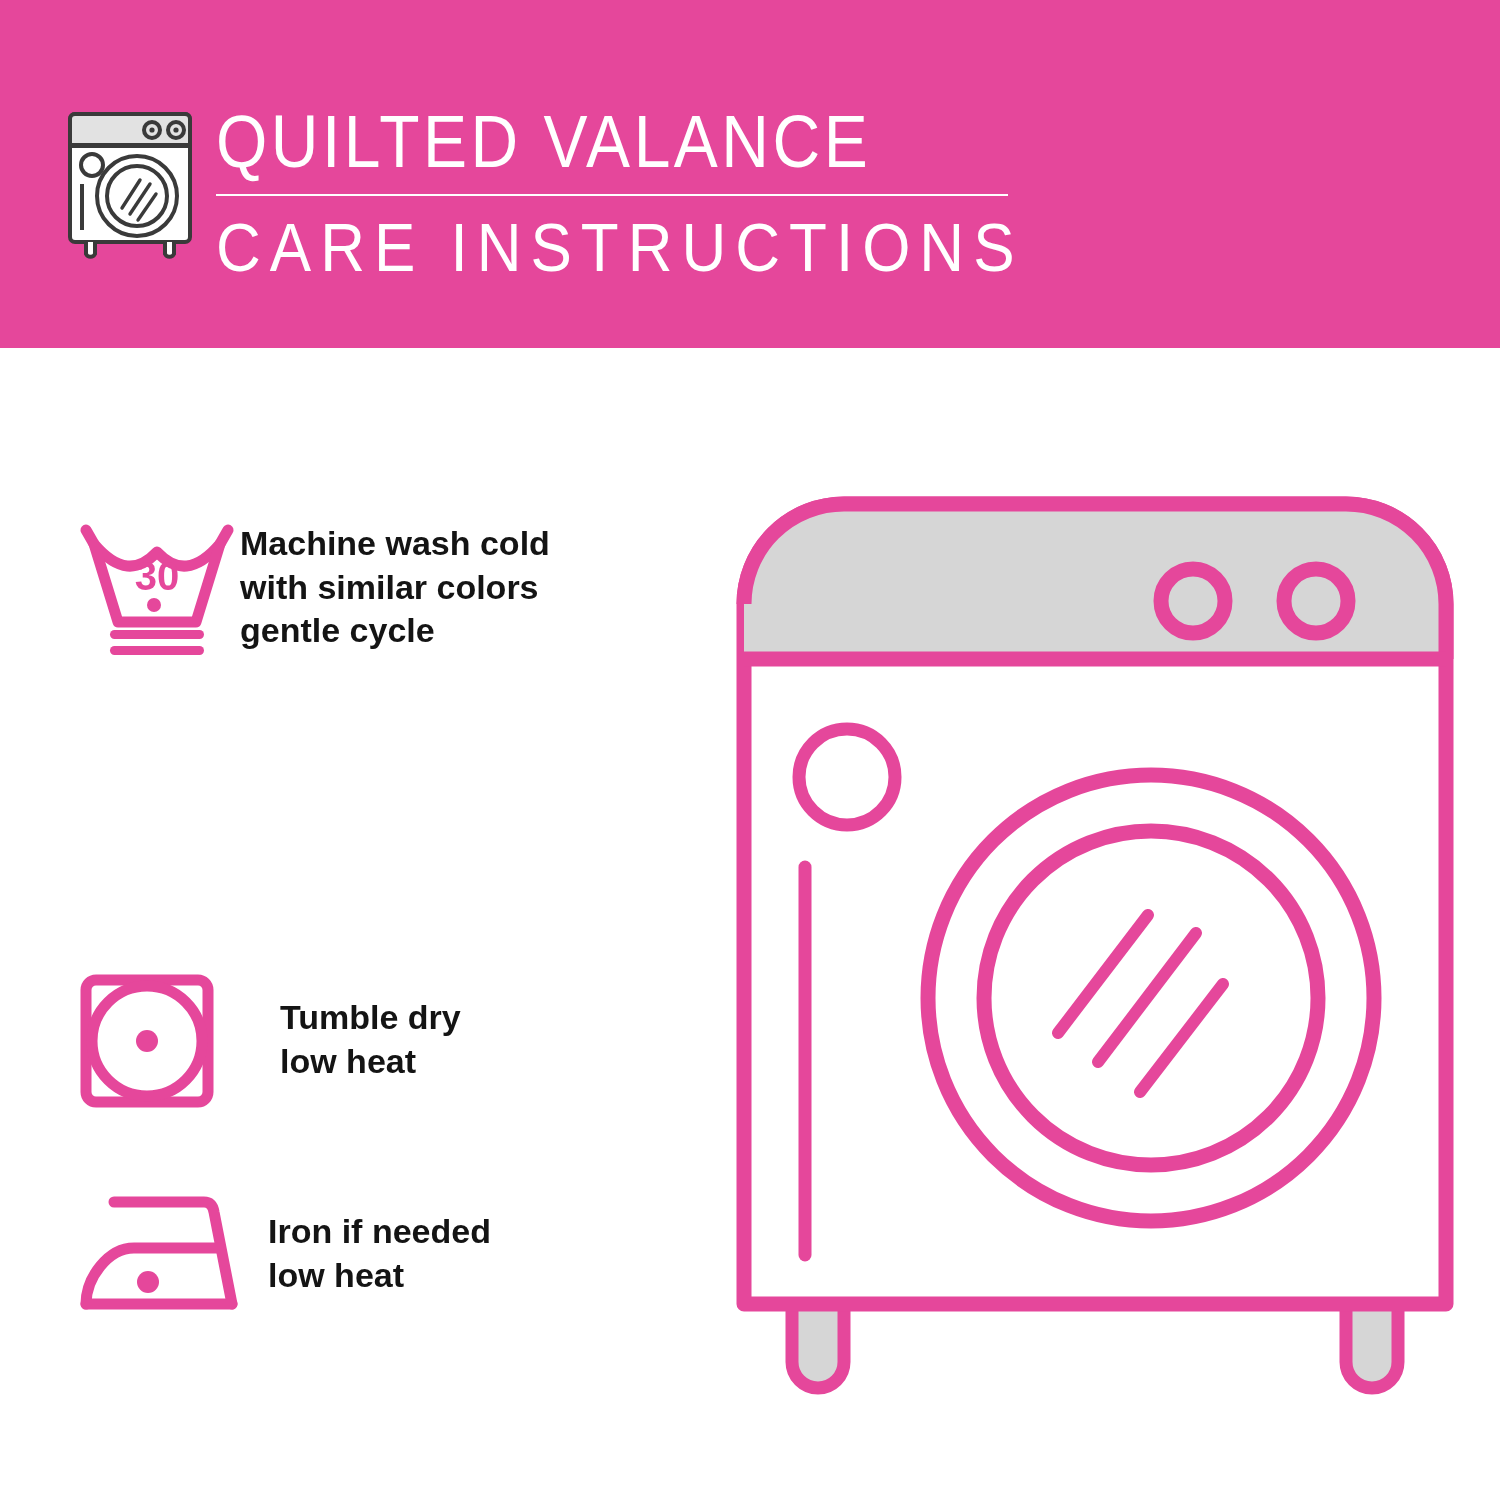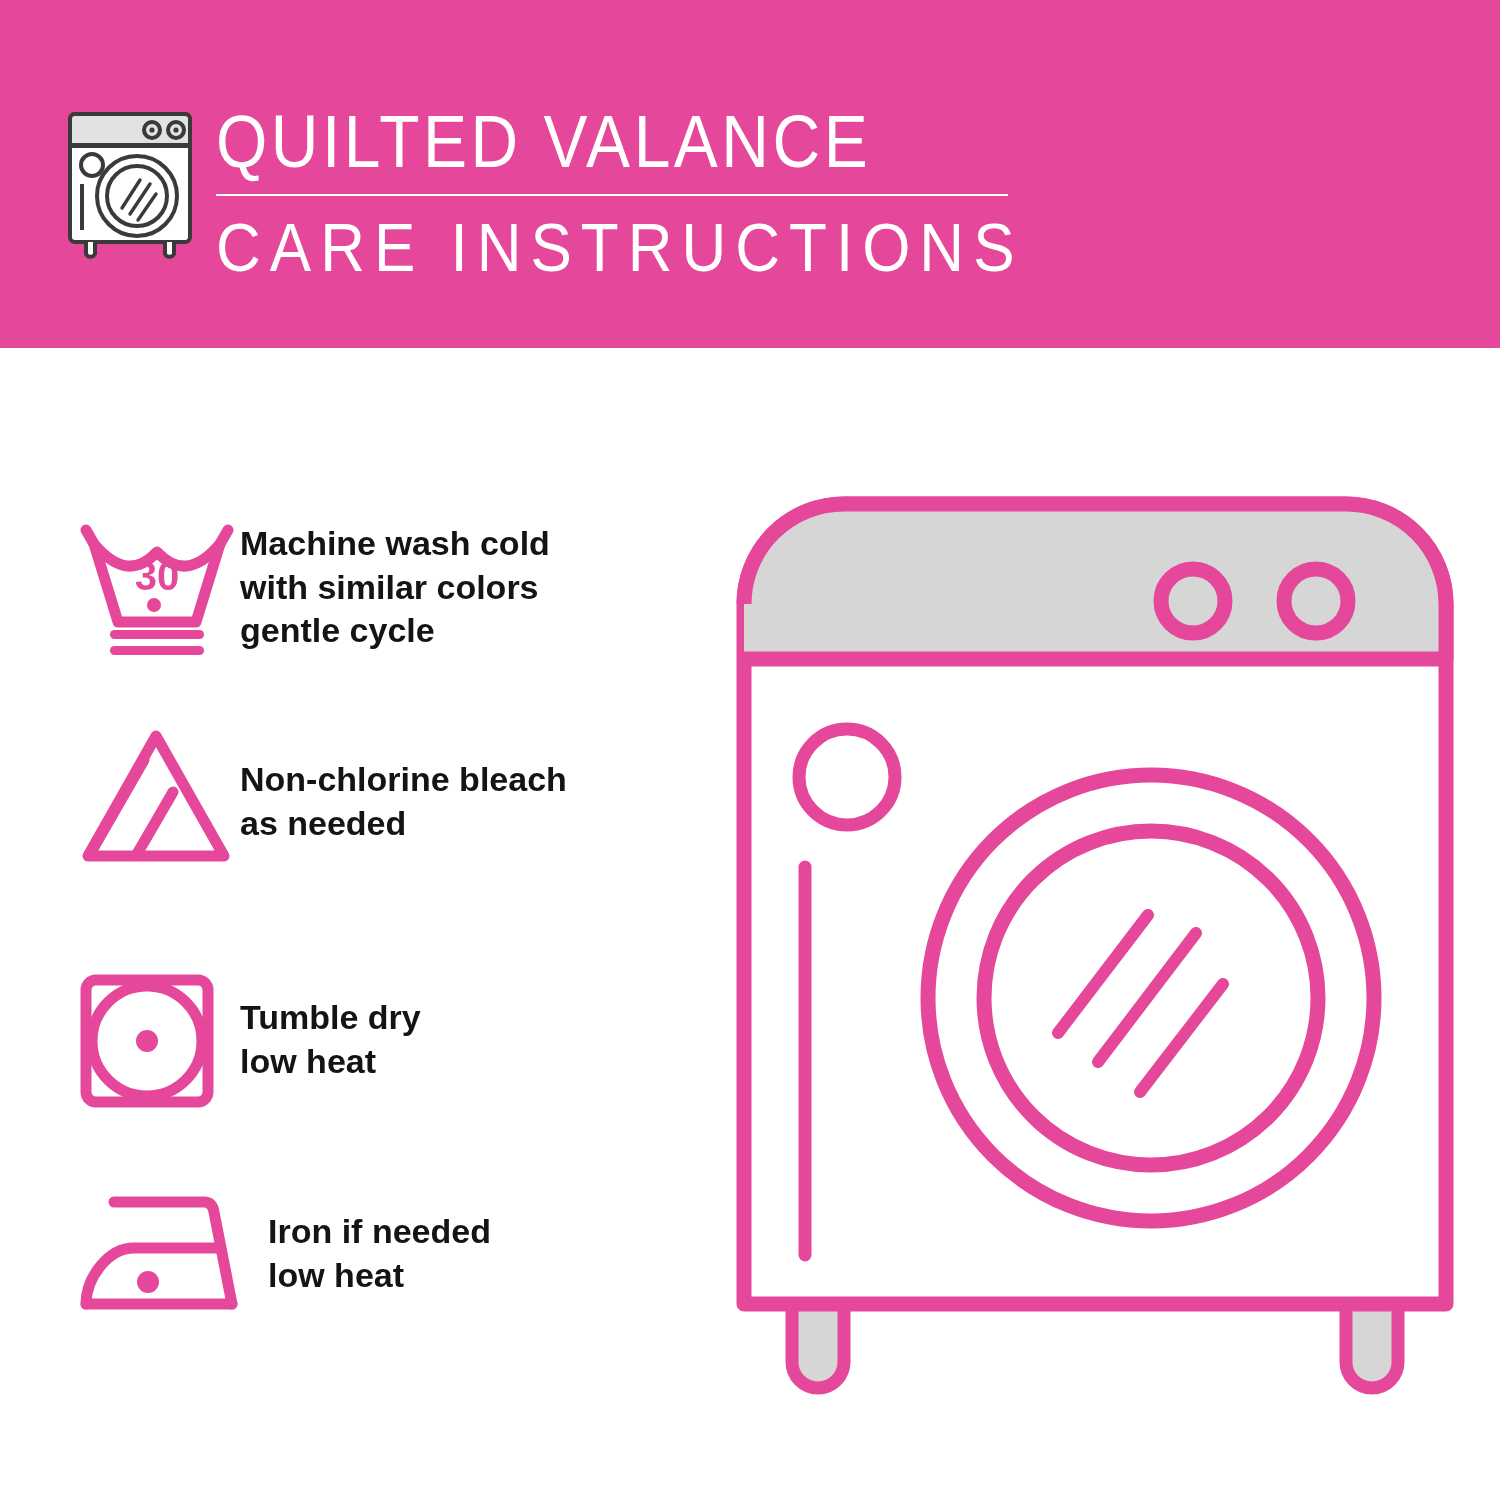--- a/index.html
+++ b/index.html
@@ -104,21 +104,21 @@
     font-family: "Liberation Sans", sans-serif;
     font-size: 34px;
     font-weight: 700;
     color: #141414;
     line-height: 1.28;
     white-space: pre-line;
   }
 
   #row-wash   { top: 162px; }
   #row-bleach { top: 372px; }
-  #row-dry    { top: 620px; }
+  #row-dry    { top: 620px; gap: 40px; }
   #row-iron   { top: 838px; gap: 28px; }
 
   #row-wash .care-text-cell   { padding-top: 12px; }
   #row-bleach .care-text-cell { padding-top: 38px; }
   #row-dry .care-text-cell    { padding-top: 28px; }
   #row-iron .care-text-cell   { padding-top: 24px; }
 
   
   #machine-illustration {
     position: absolute;
@@ -191,37 +191,20 @@
           </svg>
         </span>
       </div>
       <div class="care-text-cell">
         <div class="care-text">Machine wash cold
 with similar colors
 gentle cycle</div>
       </div>
     </div>
 
-    <div class="care-row" id="row-bleach">
-      <div class="care-icon-cell">
-        <span>
-          <svg width="168" height="152" viewBox="0 0 168 152" xmlns="http://www.w3.org/2000/svg">
-            <g fill="none" stroke="#e5479b" stroke-width="11" stroke-linecap="round" stroke-linejoin="round">
-              <path d="M84 16 L152 136 L16 136 Z"></path>
-              <line x1="72" y1="40" x2="18" y2="134"></line>
-              <line x1="101" y1="72" x2="65" y2="134"></line>
-            </g>
-          </svg>
-        </span>
-      </div>
-      <div class="care-text-cell">
-        <div class="care-text">Non-chlorine bleach
-as needed</div>
-      </div>
-    </div>
 
     <div class="care-row" id="row-dry">
       <div class="care-icon-cell">
         <span>
           <svg width="150" height="146" viewBox="0 0 150 146" xmlns="http://www.w3.org/2000/svg">
             <rect x="14" y="12" width="122" height="122" rx="10" ry="10" fill="none" stroke="#e5479b" stroke-width="11"></rect>
             <circle cx="75" cy="73" r="55" fill="none" stroke="#e5479b" stroke-width="11"></circle>
             <circle cx="75" cy="73" r="11" fill="#e5479b"></circle>
           </svg>
         </span>

